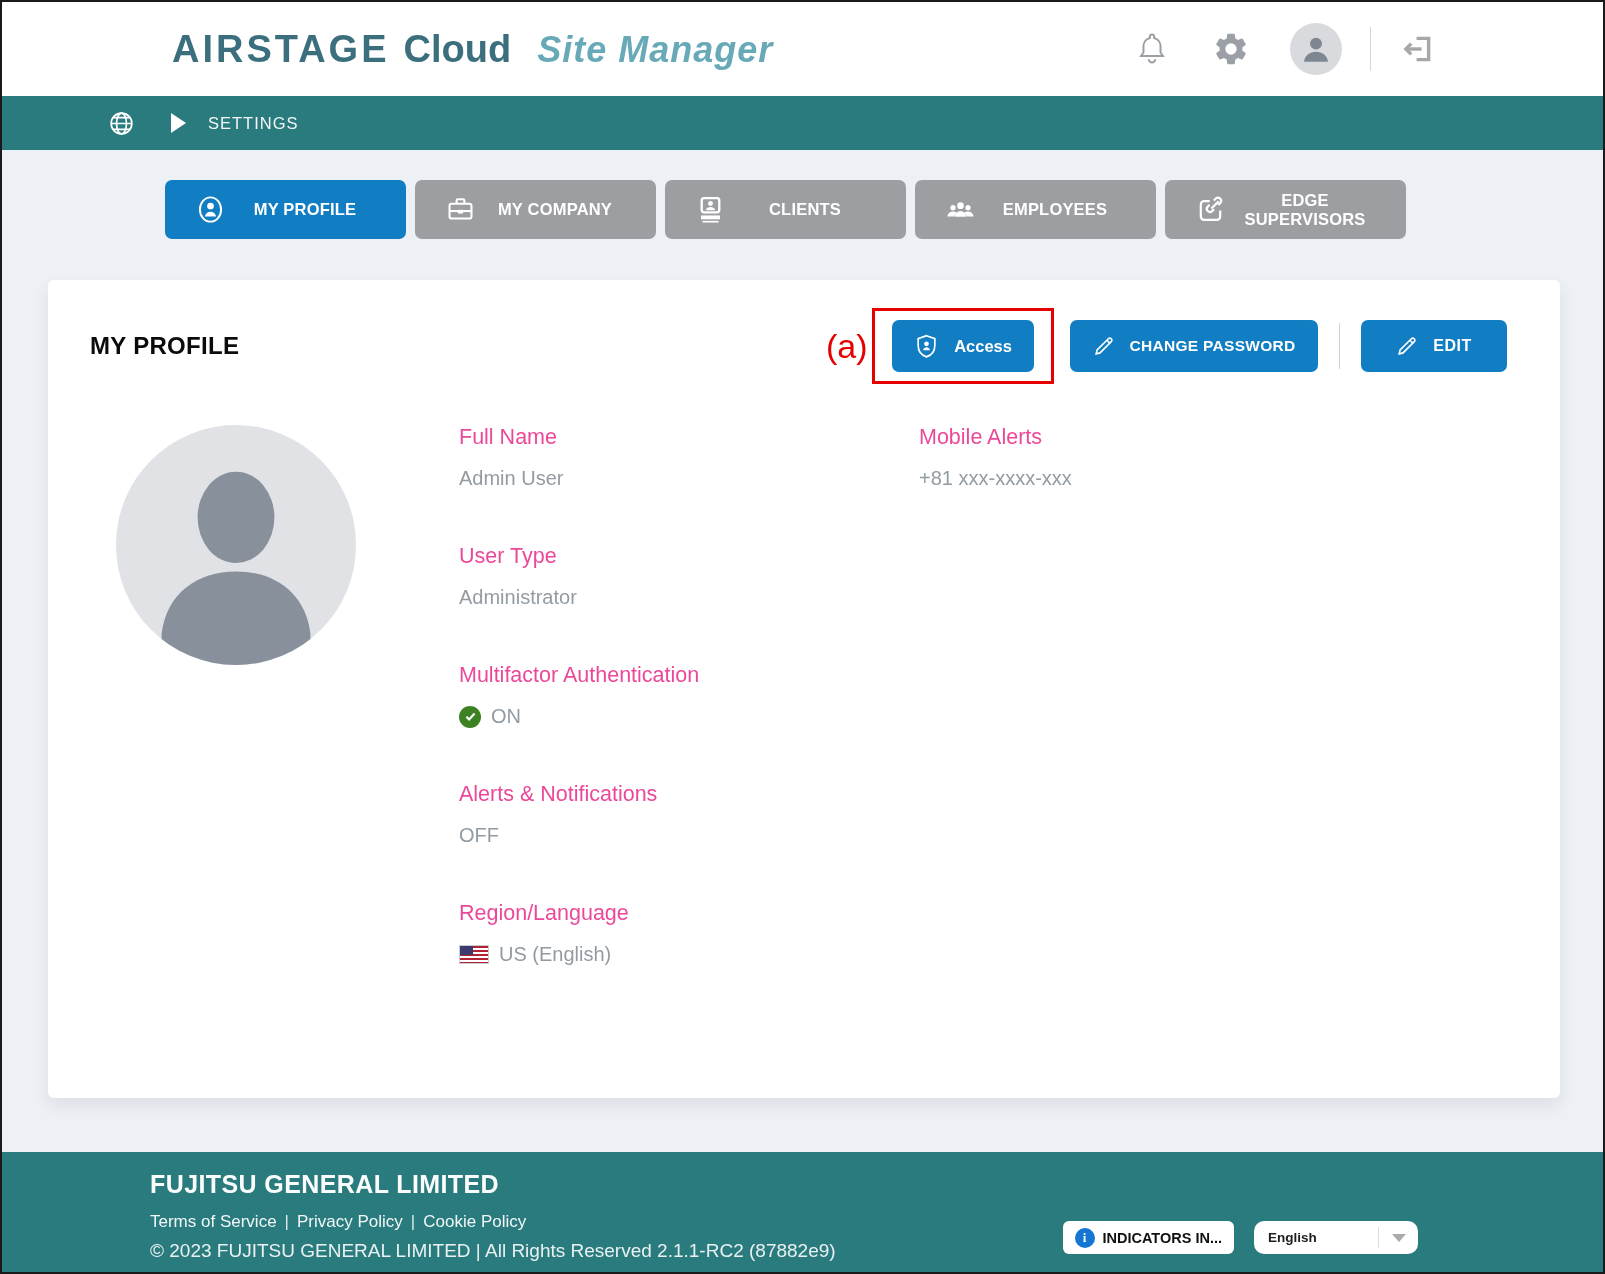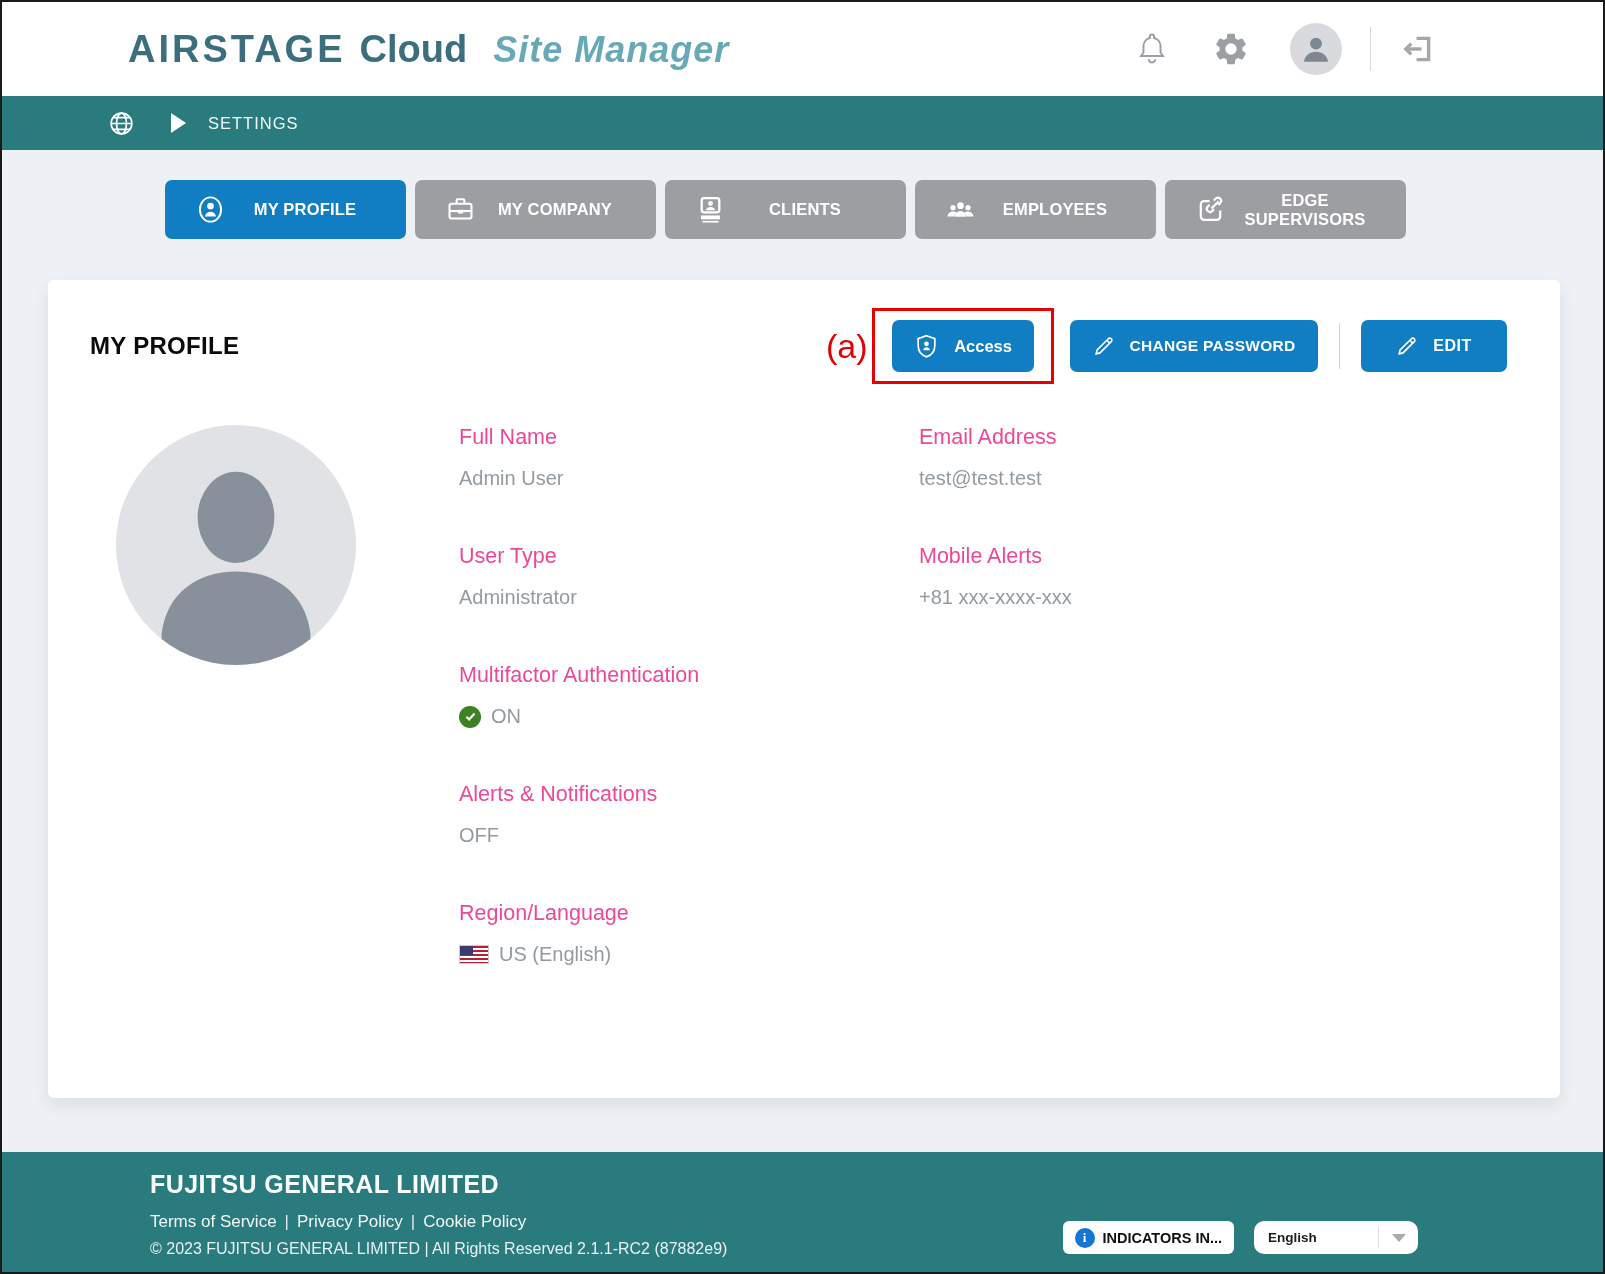--- a/index.html
+++ b/index.html
@@ -8,21 +8,21 @@
     font-family:"Liberation Sans", sans-serif;
     background:#edf0f4;
     border:2px solid #1a1a1a;
     position:relative;
     overflow:hidden;
   }
 
   
   .header { height:94px; background:#ffffff; display:flex; align-items:center; padding-left:126px; position:relative; }
   .brand { display:flex; align-items:baseline; }
-  .brand-airstage { font-size:38px; font-weight:700; color:#3b6f7d; letter-spacing:3px; }
+  .brand-airstage { font-size:38px; font-weight:700; color:#3b6f7d; letter-spacing:3px;margin-left:44px; }
   .brand-cloud    { font-size:38px; font-weight:700; color:#3b6f7d; margin-left:14px; }
   .brand-product  { font-size:36px; font-weight:700; font-style:italic; color:#68a9b8; margin-left:26px; letter-spacing:1px; }
   .header-icons { position:absolute; right:168px; top:0; height:94px; display:flex; align-items:center; }
   .hicon { color:#9aa0a5; display:flex; align-items:center; justify-content:center; cursor:pointer; }
   .hicon + .hicon { margin-left:44px; }
   .avatar-circle { width:52px; height:52px; border-radius:50%; background:#d8dade; display:flex; align-items:center; justify-content:center; margin-left:40px; }
   .hdr-divider { width:1px; height:44px; background:#d7d7d7; margin:0 30px 0 28px; }
 
   
   .navbar { height:54px; background:#2a7b7e; display:flex; align-items:center; padding-left:106px; }
@@ -64,21 +64,21 @@
   .flag-us { width:30px; height:19px; flex:none; position:relative; border:1px solid #c9ccd0;
              background:repeating-linear-gradient(#b22234 0 2px, #ffffff 2px 4px); }
   .flag-us::before { content:""; position:absolute; left:0; top:0; width:13px; height:9px; background:#3c3b6e; }
 
   
   .footer { position:absolute; left:0; right:0; bottom:0; height:120px; background:#2a7b7e; color:#ffffff; }
   .footer-company { position:absolute; left:148px; top:18px; font-size:25px; font-weight:bold; letter-spacing:.4px; color:#fbfdfd; }
   .footer-links { position:absolute; left:148px; top:60px; font-size:17px; color:#f2f7f7; }
   .footer-links .sep { margin:0 8px; color:#dfeaea; }
   .footer-links span[data-interactable="true"] { cursor:pointer; }
-  .footer-copy { position:absolute; left:148px; top:88px; font-size:16px; color:#e9f1f1; }
+  .footer-copy { position:absolute; left:148px; top:88px; font-size:19px; color:#e9f1f1; }
   .footer-controls { position:absolute; right:185px; bottom:18px; display:flex; align-items:center; gap:20px; }
   .indicators-btn { height:33px; background:#ffffff; border:none; border-radius:6px; padding:0 12px;
                     display:flex; align-items:center; gap:8px; font-family:"Liberation Sans",sans-serif;
                     font-size:14.5px; font-weight:800; color:#101010; cursor:pointer; }
   .info-circle { width:20px; height:20px; border-radius:50%; background:#1476d2; color:#fff;
                  font-size:13px; font-weight:bold; display:flex; align-items:center; justify-content:center; font-family:"Liberation Serif",serif; }
   .lang-select { width:164px; height:33px; background:#ffffff; border-radius:10px; display:flex; align-items:center;
                  font-size:13.5px; font-weight:bold; color:#1d1d1d; padding-left:14px; cursor:pointer; }
   .lang-arrow-zone { margin-left:auto; width:40px; height:21px; border-left:1px solid #dcdcdc; display:flex; align-items:center; justify-content:center; }
   .lang-arrow { width:0; height:0; border-left:7px solid transparent; border-right:7px solid transparent; border-top:8px solid #a9abad; }
@@ -275,24 +275,20 @@
         <div class="field-label" data-interactable="false">Region/Language</div>
         <div class="field-value">
           <span class="flag-us" data-interactable="false"></span>
           <span data-interactable="false">US (English)</span>
         </div>
       </div>
     </div>
 
     <div class="fields-col second" data-interactable="false">
       <div class="field" data-interactable="false">
-        <div class="field-label" data-interactable="false">Email Address</div>
-        <div class="field-value" data-interactable="false">test@test.test</div>
-      </div>
-      <div class="field" data-interactable="false">
         <div class="field-label" data-interactable="false">Mobile Alerts</div>
         <div class="field-value" data-interactable="false">+81 xxx-xxxx-xxx</div>
       </div>
     </div>
   </div>
 </div>
 
 <div class="footer" data-interactable="false">
   <div class="footer-company" data-interactable="false">FUJITSU GENERAL LIMITED</div>
   <div class="footer-links" data-interactable="false">

